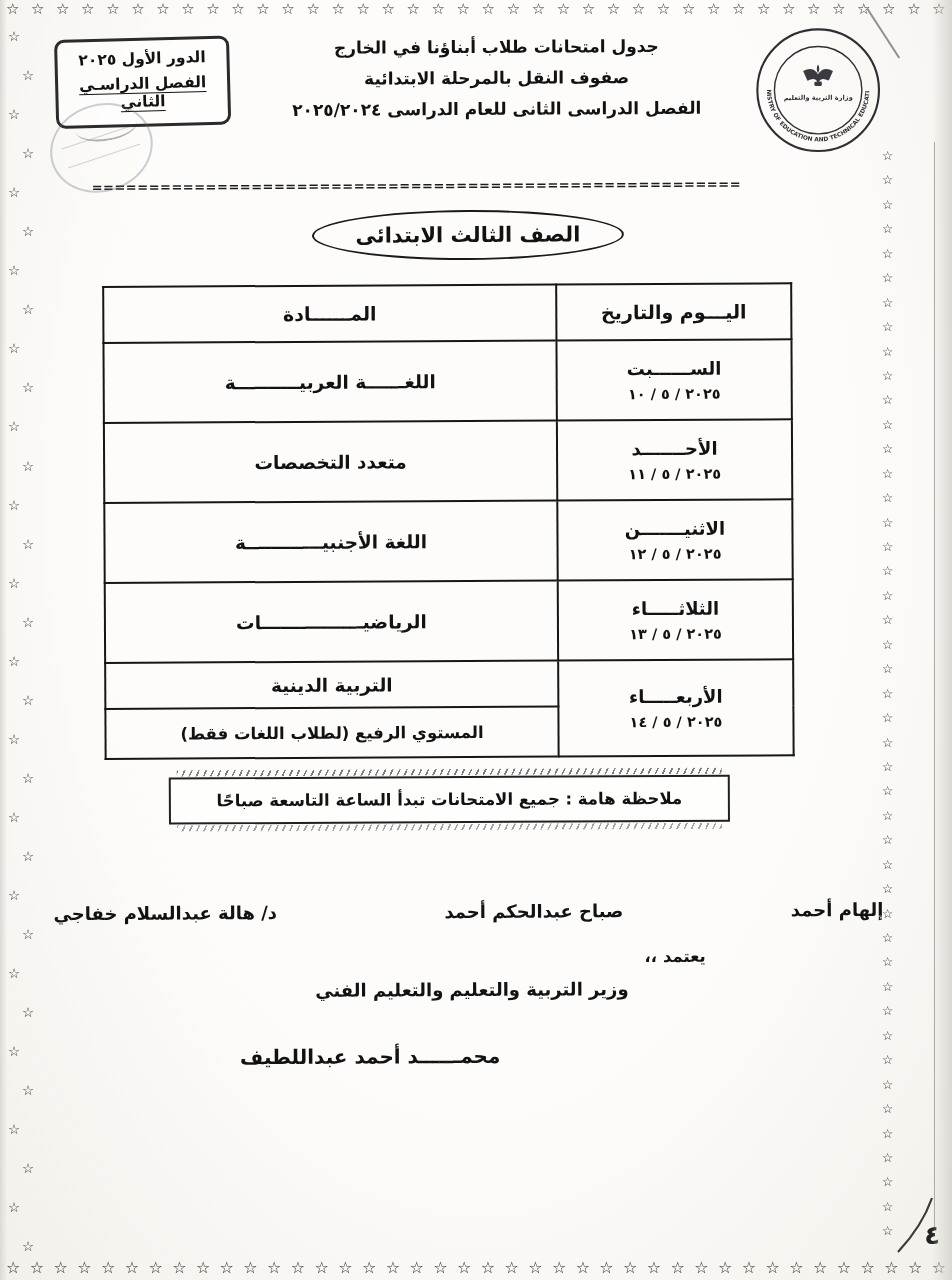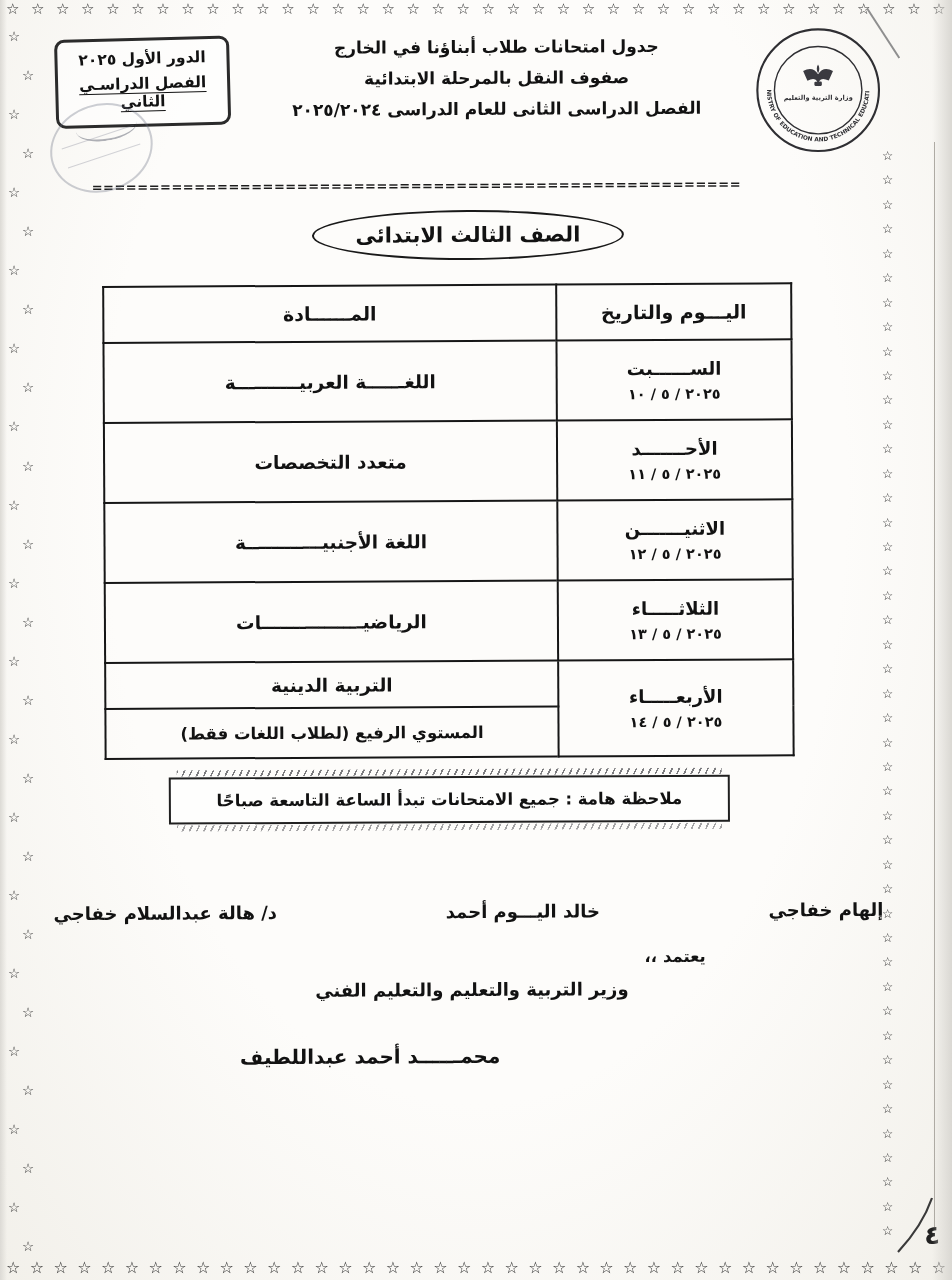--- a/index.html
+++ b/index.html
@@ -358,22 +358,22 @@
           <td class="sub sub-small">المستوي الرفيع (لطلاب اللغات فقط)</td>
         </tr>
       </tbody>
     </table>
 
     <div class="note-box">
       <span>ملاحظة هامة : جميع الامتحانات تبدأ الساعة التاسعة صباحًا</span>
     </div>
 
     <div class="sig-row">
-      <span>إلهام خفاجي</span>
-      <span>خالد اليـــوم أحمد</span>
+      <span>إلهام أحمد</span>
+      <span>صباح عبدالحكم أحمد</span>
       <span>د/ هالة عبدالسلام خفاجي</span>
     </div>
 
     <div class="approve-word">يعتمد ،،</div>
     <div class="minister-title">وزير التربية والتعليم والتعليم الفني</div>
     <div class="minister-name">محمــــــد أحمد عبداللطيف</div>
 
   </div>
 
   <div class="page-num-wrap">

